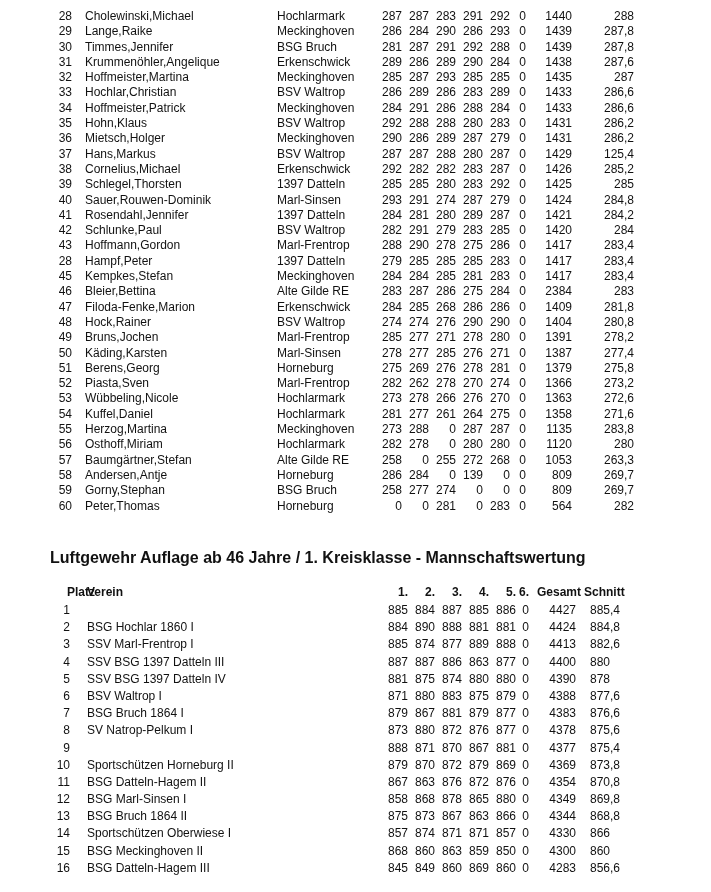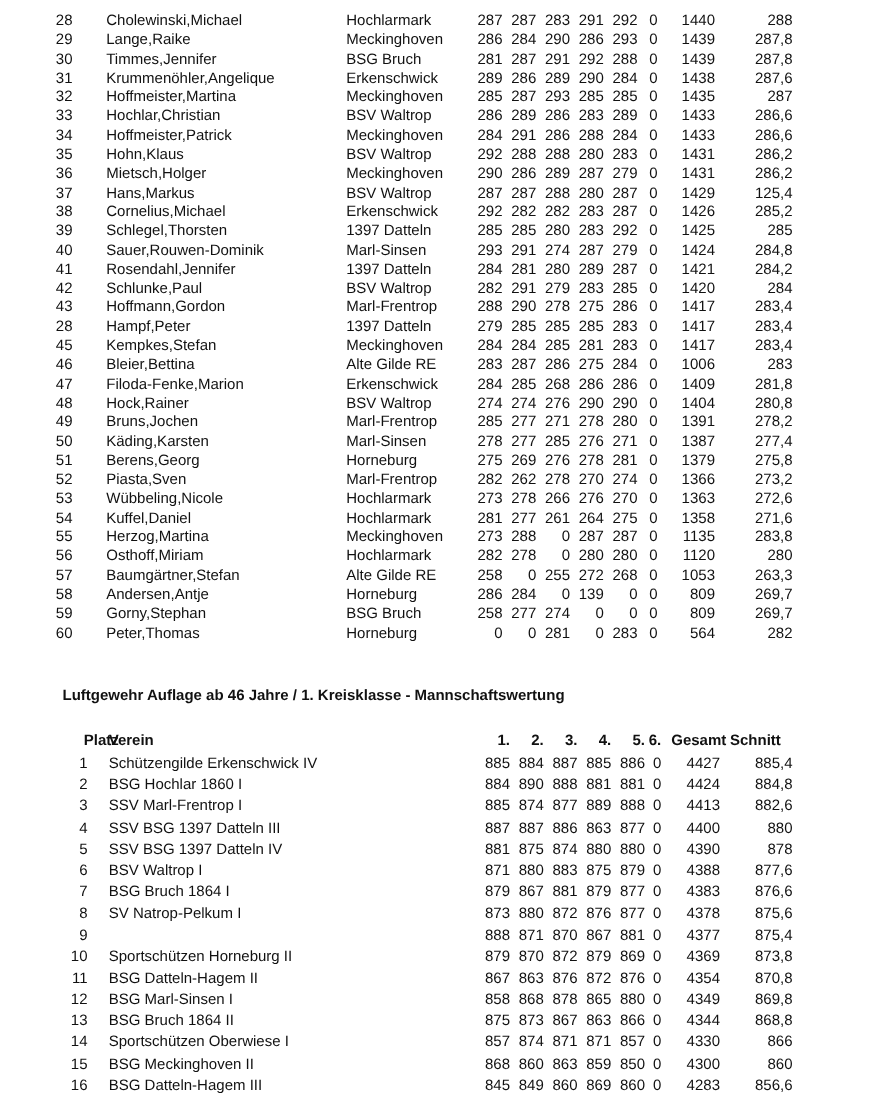--- a/index.html
+++ b/index.html
@@ -3,42 +3,42 @@
 <meta charset="utf-8">
 <style>
   html, body { margin: 0; padding: 0; background: #ffffff; }
   body {
     width: 711px; height: 892px; overflow: hidden; position: relative;
     font-family: "Liberation Sans", sans-serif; color: #111; font-size: 12px;
   }
   .ind-table { position: absolute; left: 0; top: 9px; width: 711px; }
   .ind-row { position: relative; height: 15.3px; line-height: 15.3px; white-space: nowrap; }
   .ind-row span { position: absolute; top: 0; }
-  .c-rank { left: 36px; width: 22px; text-align: right; }
+  .c-rank { left: 50px; width: 22px; text-align: right; }
   .c-name { left: 85px; }
   .c-club { left: 277px; }
   .c-s { width: 24px; text-align: right; }
   .c-s1 { left: 378px; } .c-s2 { left: 405px; } .c-s3 { left: 432px; }
   .c-s4 { left: 459px; } .c-s5 { left: 486px; } .c-s6 { left: 510px; width: 16px; }
   .c-total { left: 540px; width: 32px; text-align: right; }
   .c-avg { left: 590px; width: 44px; text-align: right; }
 
-  .sec-title { position: absolute; left: 50px; top: 549px; font-weight: bold; font-size: 12px; }
+  .sec-title { position: absolute; left: 50px; top: 549px; font-weight: bold; font-size: 16px; }
   .team-table { position: absolute; left: 0; top: 583px; width: 711px; }
   .team-head { position: relative; height: 19px; line-height: 19px; font-weight: bold; white-space: nowrap; }
   .team-row { position: relative; height: 17.2px; line-height: 17.2px; white-space: nowrap; }
   .team-head span, .team-row span { position: absolute; top: 0; }
   .t-rank { left: 50px; width: 20px; text-align: right; }
   .t-rank-h { left: 50px; padding-left: 17px; }
   .t-name { left: 87px; }
   .t-s { width: 26px; text-align: right; }
   .t-s1 { left: 382px; } .t-s2 { left: 409px; } .t-s3 { left: 436px; }
   .t-s4 { left: 463px; } .t-s5 { left: 490px; } .t-s6 { left: 513px; width: 16px; }
   .t-total { left: 536px; width: 40px; text-align: right; }
-  .t-avg { left: 590px; width: 44px; text-align: right; }
+  .t-avg { left: 590px; width: 44px; }
   .team-head .t-total { left: 537px; width: auto; text-align: left; }
   .team-head .t-avg { left: 584px; width: auto; text-align: right; }
 </style>
 </head>
 <body>
 
 <div class="ind-table" id="ind-table">
     <div class="ind-row">
       <span class="c-rank">28</span>
       <span class="c-name">Cholewinski,Michael</span>
@@ -276,21 +276,21 @@
     <div class="ind-row">
       <span class="c-rank">46</span>
       <span class="c-name">Bleier,Bettina</span>
       <span class="c-club">Alte Gilde RE</span>
       <span class="c-s c-s1">283</span>
       <span class="c-s c-s2">287</span>
       <span class="c-s c-s3">286</span>
       <span class="c-s c-s4">275</span>
       <span class="c-s c-s5">284</span>
       <span class="c-s c-s6">0</span>
-      <span class="c-total">1006</span>
+      <span class="c-total">2384</span>
       <span class="c-avg">283</span>
     </div>
     <div class="ind-row">
       <span class="c-rank">47</span>
       <span class="c-name">Filoda-Fenke,Marion</span>
       <span class="c-club">Erkenschwick</span>
       <span class="c-s c-s1">284</span>
       <span class="c-s c-s2">285</span>
       <span class="c-s c-s3">268</span>
       <span class="c-s c-s4">286</span>
@@ -481,21 +481,20 @@
     <span class="t-s t-s3">3.</span>
     <span class="t-s t-s4">4.</span>
     <span class="t-s t-s5">5.</span>
     <span class="t-s t-s6">6.</span>
     <span class="t-total">Gesamt</span>
     <span class="t-avg">Schnitt</span>
   </div>
   <div id="team-body">
       <div class="team-row">
         <span class="t-rank">1</span>
-        <span class="t-name">Schützengilde Erkenschwick  IV</span>
         <span class="t-s t-s1">885</span>
         <span class="t-s t-s2">884</span>
         <span class="t-s t-s3">887</span>
         <span class="t-s t-s4">885</span>
         <span class="t-s t-s5">886</span>
         <span class="t-s t-s6">0</span>
         <span class="t-total">4427</span>
         <span class="t-avg">885,4</span>
       </div>
       <div class="team-row">

